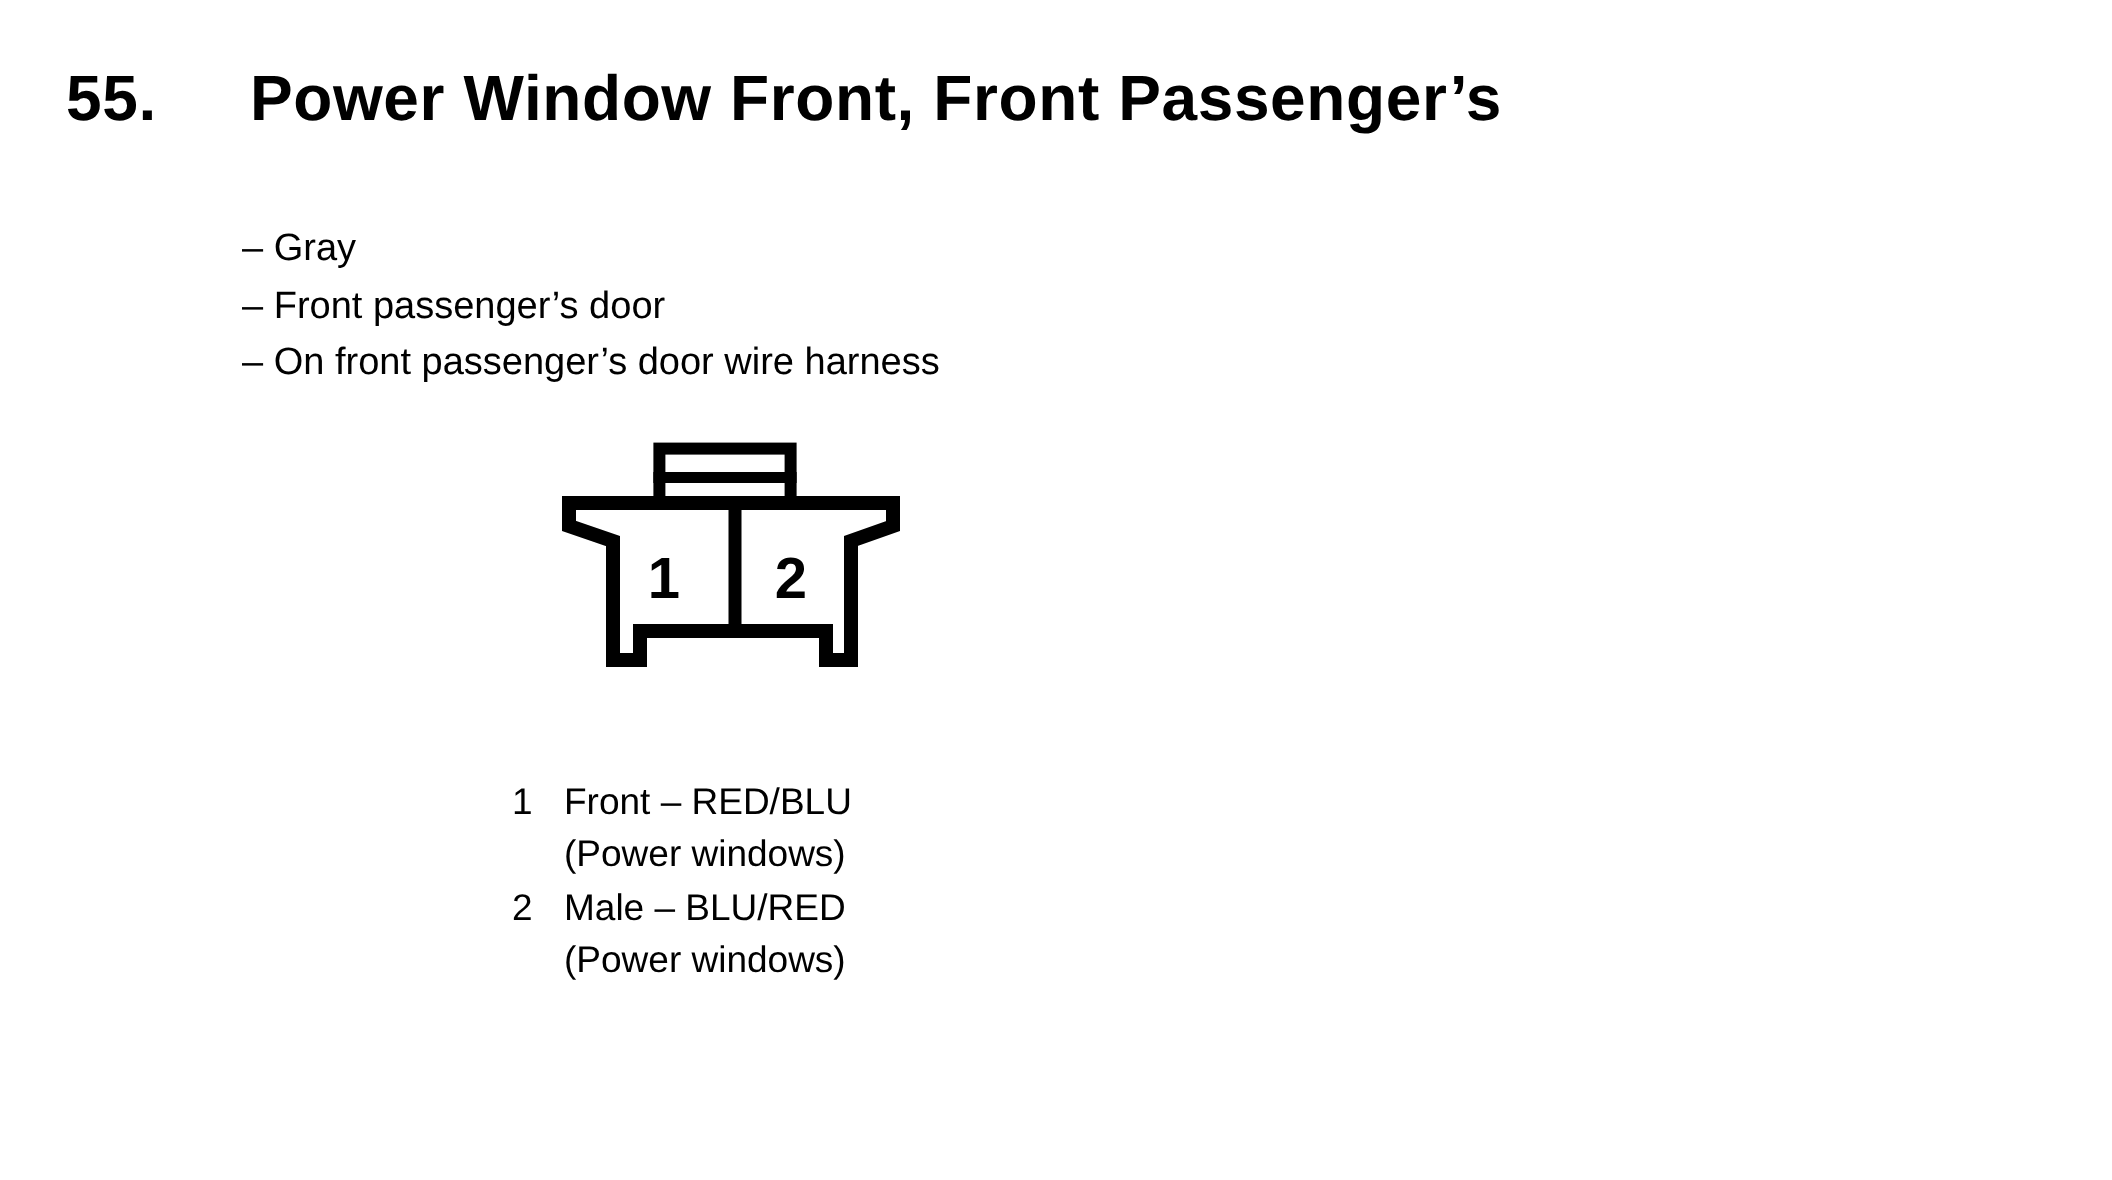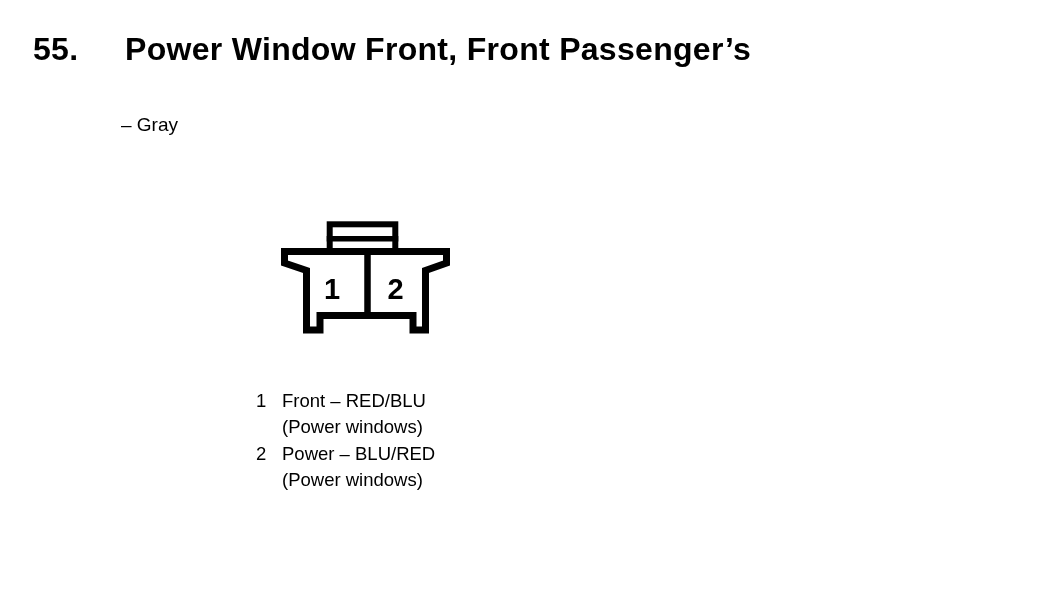--- a/index.html
+++ b/index.html
@@ -65,20 +65,22 @@
 </head>
 <body>
 
 <div class="section-heading">
   <span class="item-number">55.</span>
   <span>Power Window Front, Front Passenger’s</span>
 </div>
 
 <div class="details">
   <div>– Gray</div>
+  <div>– Front passenger’s door</div>
+  <div>– On front passenger’s door wire harness</div>
 </div>
 
 <div class="connector-figure">
   <svg width="180" height="132" viewBox="0 0 180 132" xmlns="http://www.w3.org/2000/svg">
 
     <g>
       <rect x="54.7" y="12.3" width="65.6" height="27" fill="#ffffff" stroke="#000000" stroke-width="6"></rect>
       <line x1="51.7" y1="26.7" x2="123.3" y2="26.7" stroke="#000000" stroke-width="5.5"></line>
     </g>
 
@@ -95,17 +97,17 @@
   <div class="pin-row">
     <span class="pin-number">1</span>
     <span class="pin-lines">
       <div>Front – RED/BLU</div>
       <div>(Power windows)</div>
     </span>
   </div>
   <div class="pin-row">
     <span class="pin-number">2</span>
     <span class="pin-lines">
-      <div>Power – BLU/RED</div>
+      <div>Male – BLU/RED</div>
       <div>(Power windows)</div>
     </span>
   </div>
 </div>
 
 </body></html>

